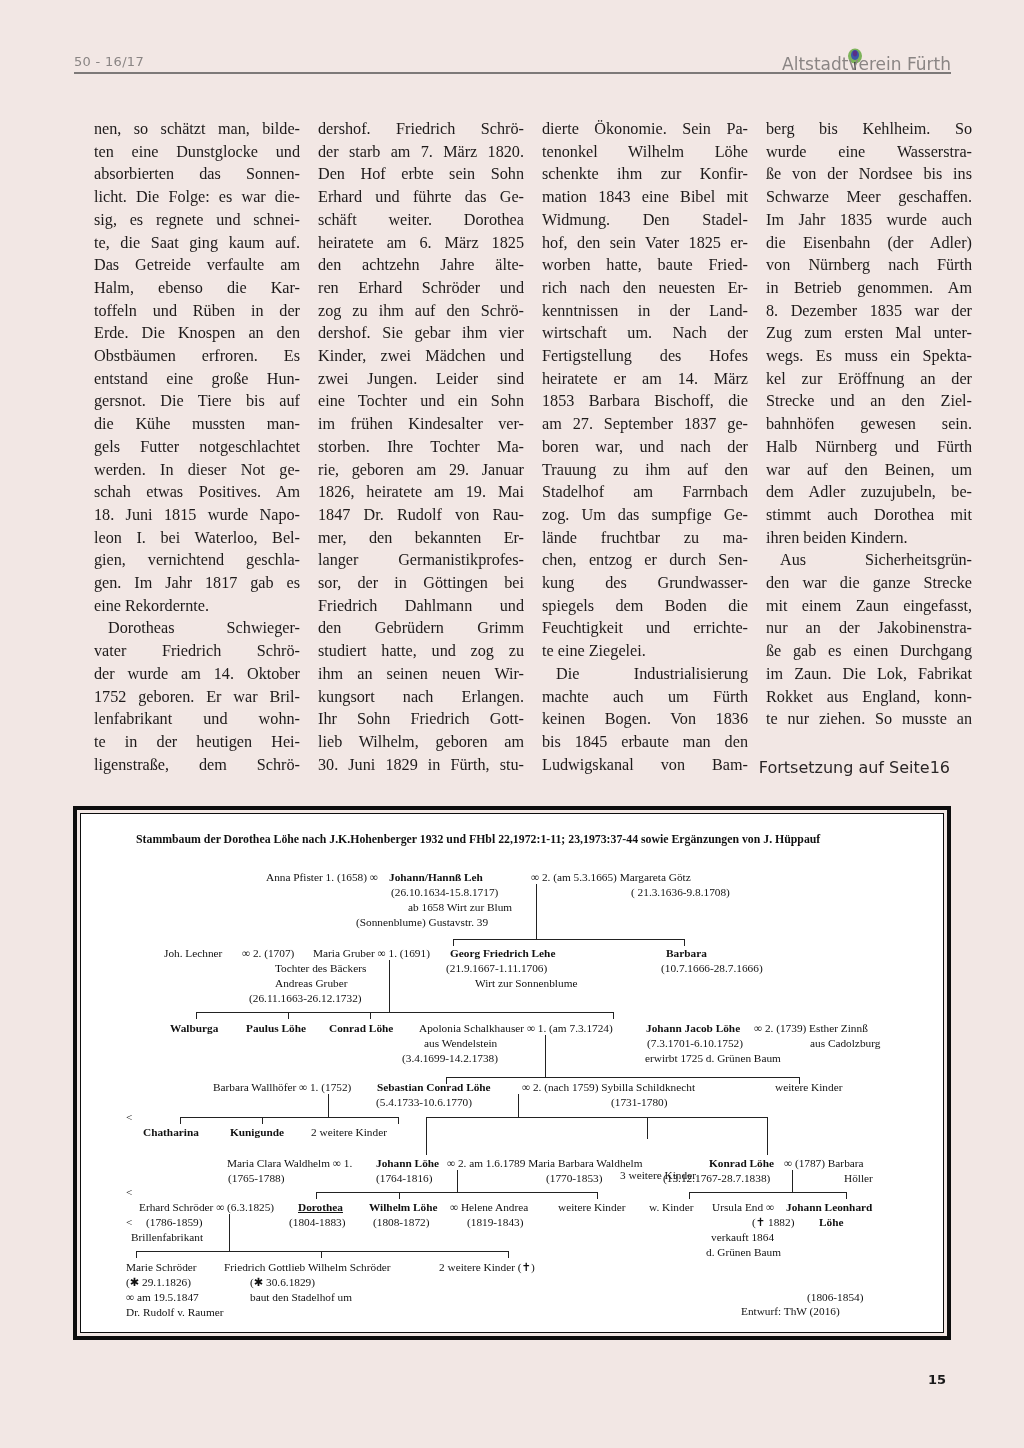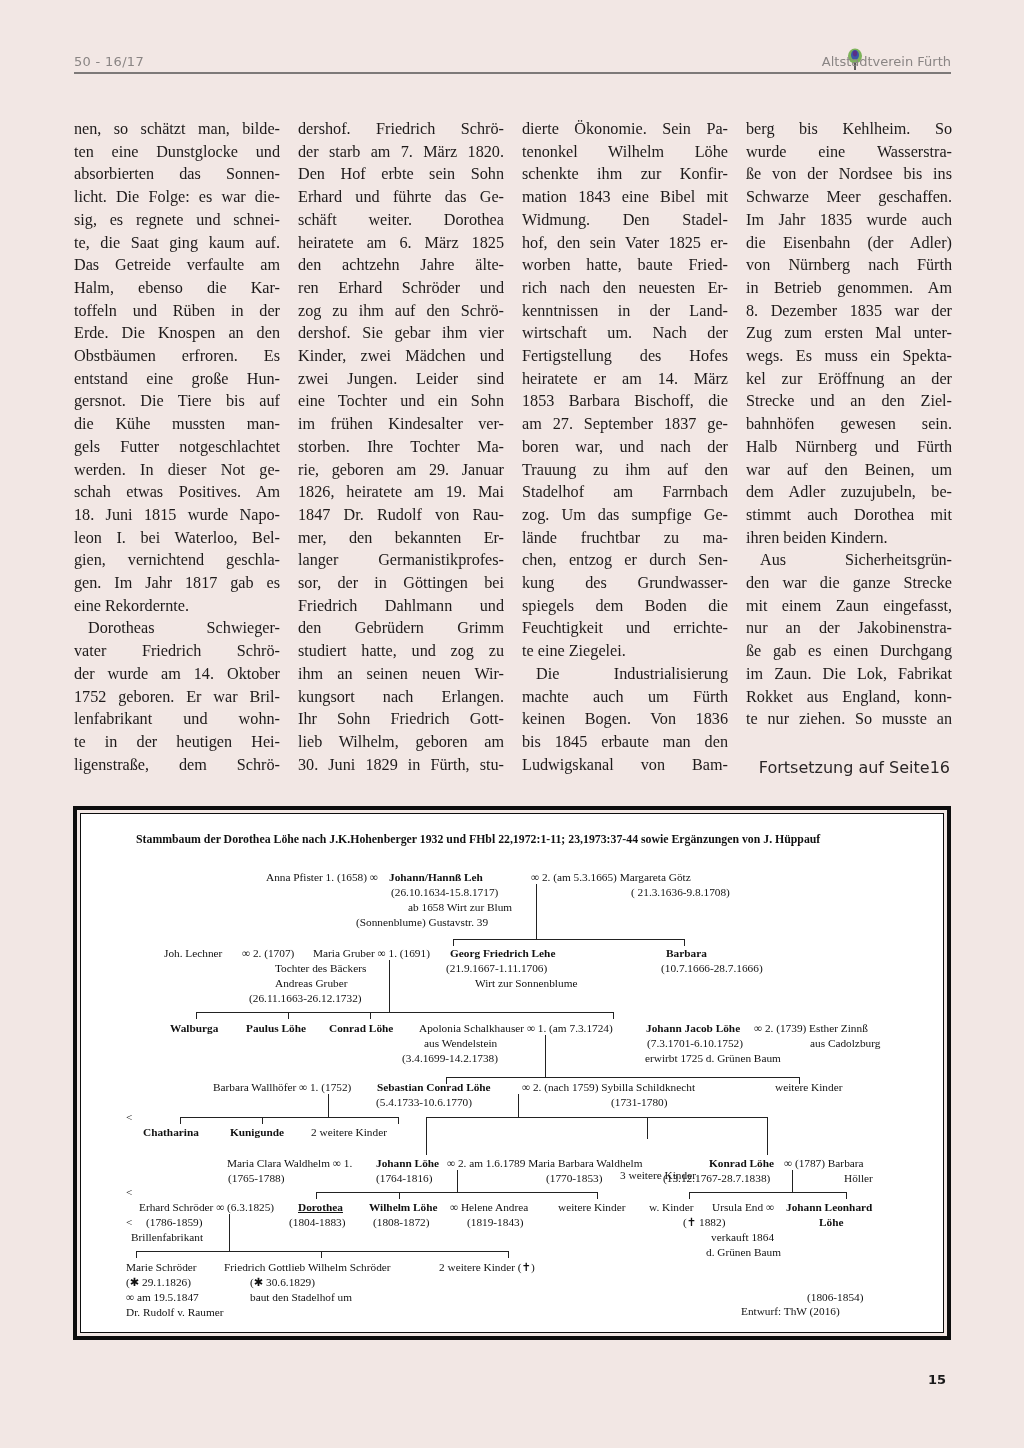--- a/index.html
+++ b/index.html
@@ -15,28 +15,28 @@
     position: absolute; left: 74px; top: 52px; width: 877px; height: 20px;
     border-bottom: 2px solid #7d7978;
   }
   .header .issue {
     position: absolute; left: 0; top: 2px;
     font-family: "DejaVu Sans", sans-serif; font-size: 13px; color: #8a8584;
     letter-spacing: 0.3px;
   }
   .header .brand {
     position: absolute; right: 0; top: 2px;
-    font-family: "DejaVu Sans", sans-serif; font-size: 13px; color: #8a8584;
+    font-family: "DejaVu Sans", sans-serif; font-size: 17px; color: #8a8584;
   }
   .header .logo {
     position: absolute; left: 773px; top: -4px; width: 16px; height: 24px;
   }
   .col {
     position: absolute; top: 118px; width: 206px;
-    font-size: 16.2px; line-height: 22.7px;
+    font-size: 16.2px; line-height: 22.7px; margin-left: 20px;
   }
   .c1 { left: 74px; }
   .c2 { left: 298px; }
   .c3 { left: 522px; }
   .c4 { left: 746px; }
   .line { display: block; text-align: justify; text-align-last: justify; white-space: nowrap; }
   .line.last { text-align-last: left; }
   .continued {
     position: absolute; right: 74px; top: 758px;
     font-family: "DejaVu Sans", sans-serif; font-size: 16px; color: #2a2626;
@@ -311,21 +311,21 @@
   <span class="t" style="left:146px; top:1215px;">(1786-1859)</span>
   <span class="t" style="left:131px; top:1230px;">Brillenfabrikant</span>
   <span class="t" style="left:289px; top:1215px;">(1804-1883)</span>
   <span class="t b" style="left:369px; top:1200px;">Wilhelm Löhe</span>
   <span class="t" style="left:450px; top:1200px;">∞ Helene Andrea</span>
   <span class="t" style="left:373px; top:1215px;">(1808-1872)</span>
   <span class="t" style="left:467px; top:1215px;">(1819-1843)</span>
   <span class="t" style="left:558px; top:1200px;">weitere Kinder</span>
   <span class="t" style="left:649px; top:1200px;">w. Kinder</span>
   <span class="t" style="left:712px; top:1200px;">Ursula End ∞</span>
-  <span class="t" style="left:683px; top:1215px;">(✝ 1882)</span>
+  <span class="t" style="left:752px; top:1215px;">(✝ 1882)</span>
   <span class="t" style="left:711px; top:1230px;">verkauft 1864</span>
   <span class="t" style="left:706px; top:1245px;">d. Grünen Baum</span>
   <span class="t b" style="left:786px; top:1200px;">Johann Leonhard</span>
   <span class="t b" style="left:819px; top:1215px;">Löhe</span>
   <span class="t" style="left:807px; top:1290px;">(1806-1854)</span>
   <div class="vl" style="left:229px; top:1214px; height:38px;"></div>
   <div class="hl" style="left:136px; top:1251px; width:372px;"></div>
   <div class="vl" style="left:136px; top:1251px; height:7px;"></div>
   <div class="vl" style="left:321px; top:1251px; height:7px;"></div>
   <div class="vl" style="left:508px; top:1251px; height:7px;"></div>

